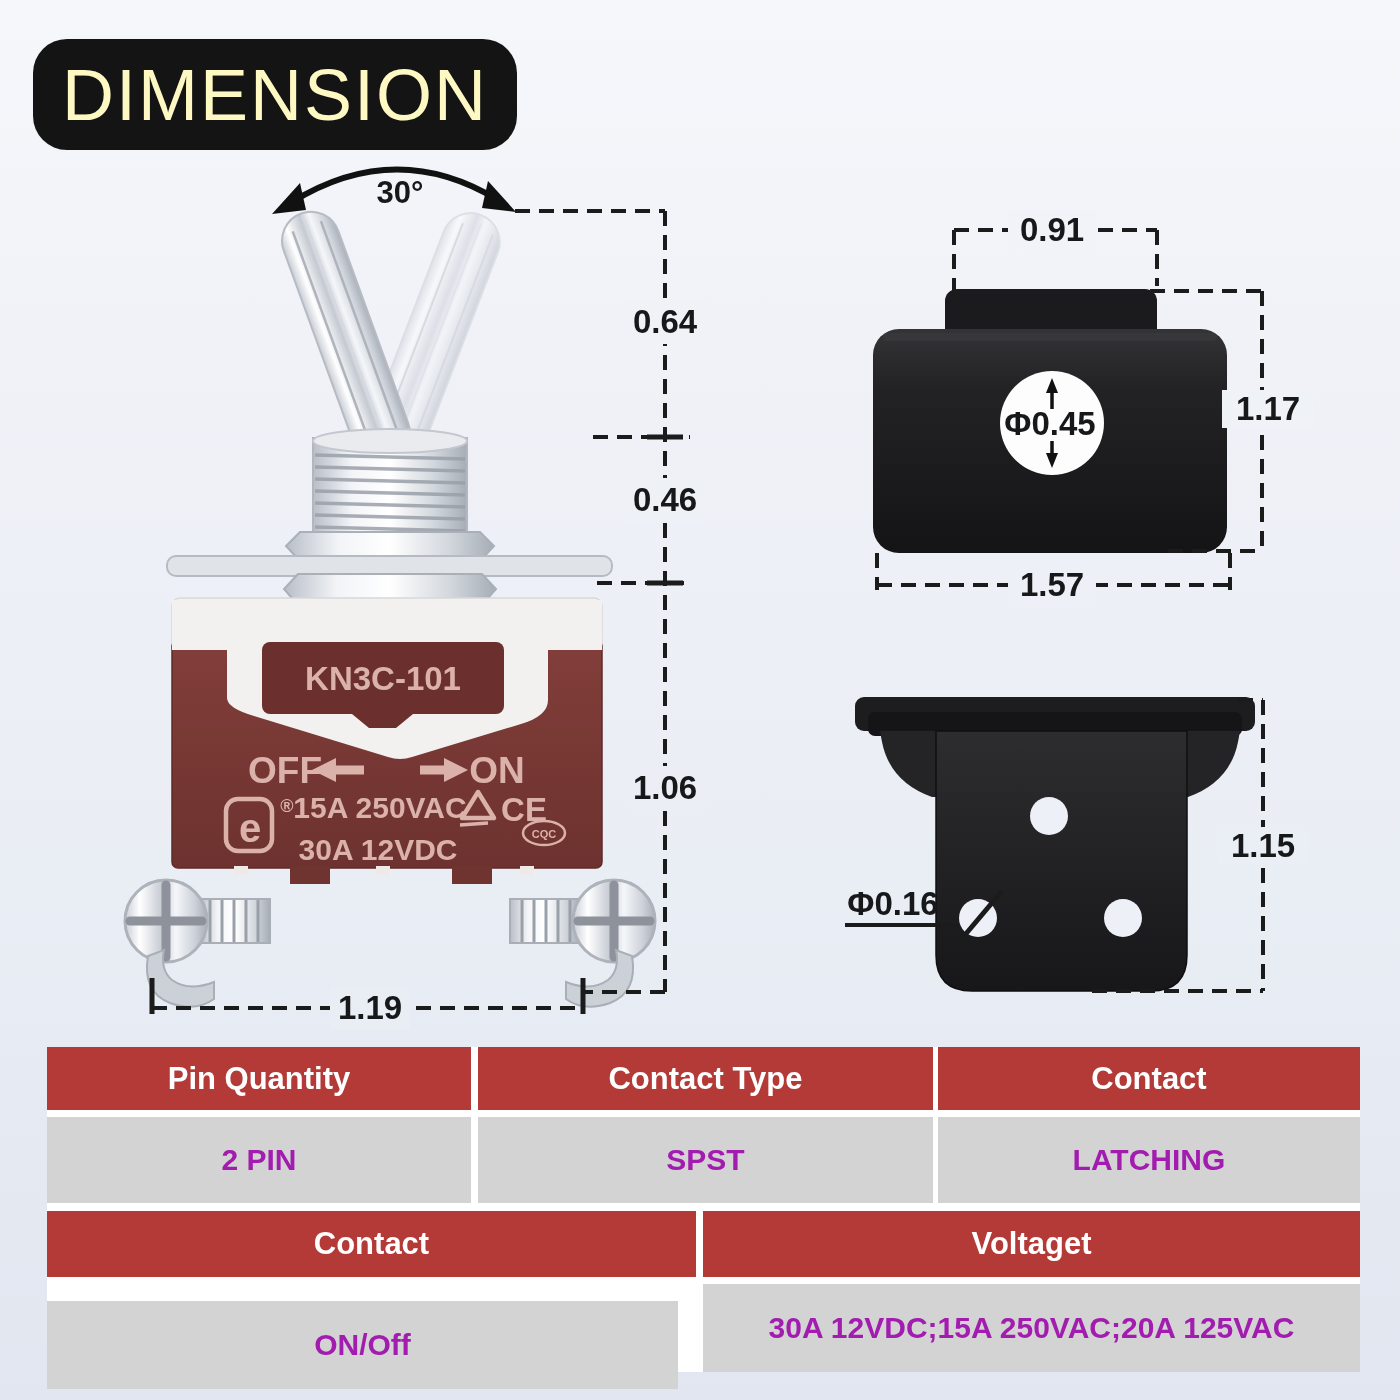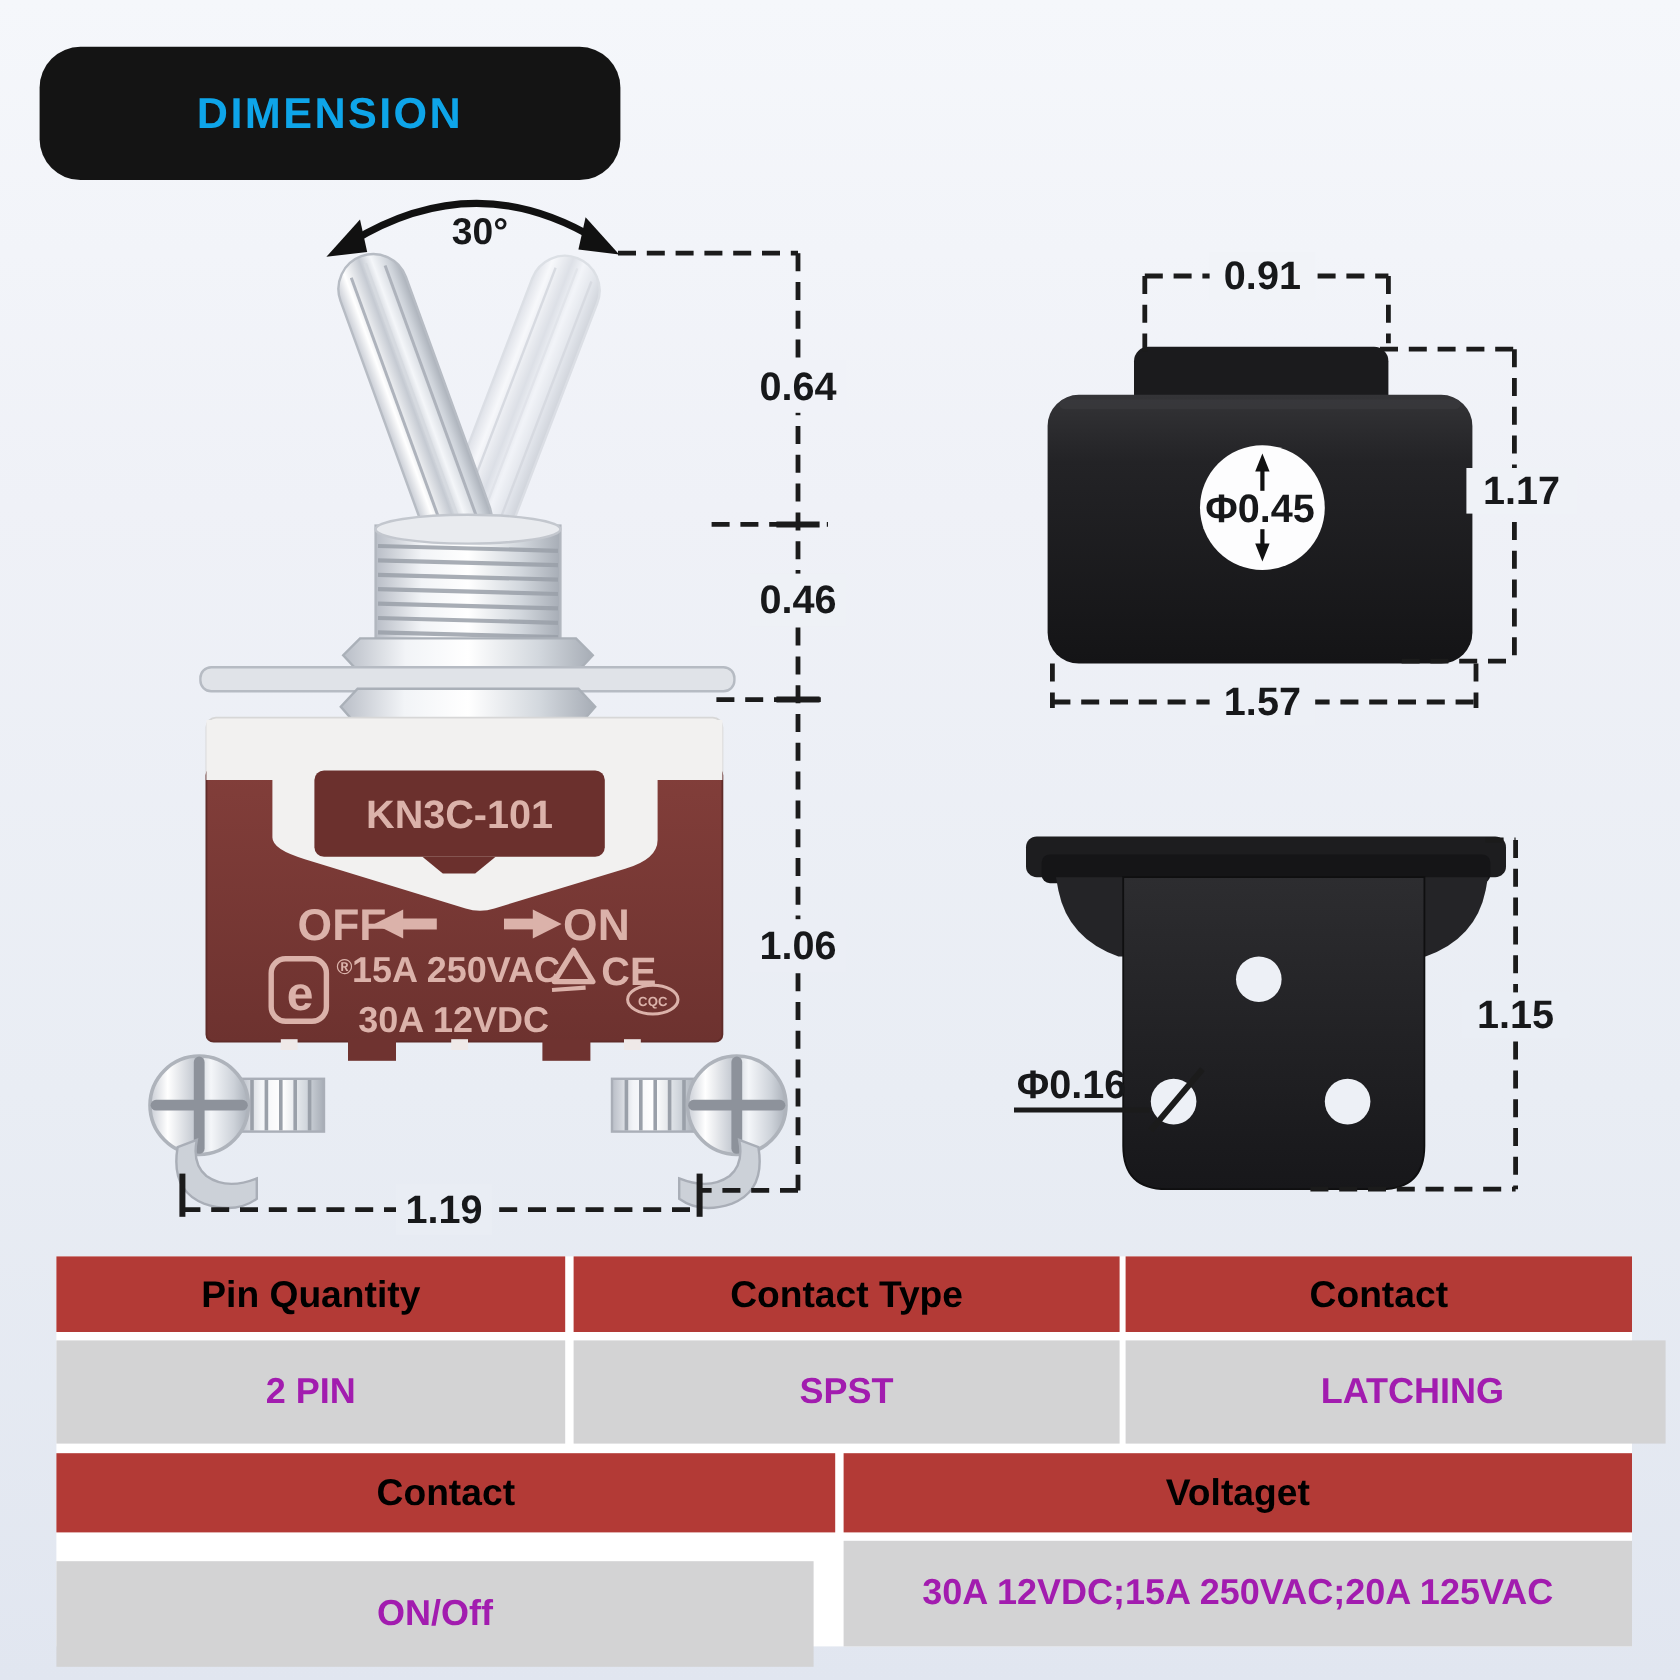--- a/index.html
+++ b/index.html
@@ -5,29 +5,29 @@
   html,body{margin:0;padding:0;}
   .canvas{
     position:relative;width:1400px;height:1400px;overflow:hidden;
     background:linear-gradient(180deg,#f5f7fb 0%,#eff1f7 30%,#e9edf4 65%,#e1e6f0 100%);
     font-family:"Liberation Sans",sans-serif;
   }
   .badge{
     position:absolute;left:33px;top:39px;width:484px;height:111px;
     background:#141414;border-radius:34px;display:flex;align-items:center;justify-content:center;
   }
-  .badge span{color:#0ea5e9;font-size:36px;font-weight:700;letter-spacing:2px;}
+  .badge span{color:#fef9c3;font-size:72px;font-weight:400;letter-spacing:2px;}
   svg{position:absolute;left:0;top:0;}
   text{font-family:"Liberation Sans",sans-serif;}
   .dim-label{font-size:33px;font-weight:600;fill:#17181a;}
   .angle-label{font-size:31px;font-weight:600;fill:#17181a;}
   .body-text{fill:#dbb2aa;font-weight:700;}
   .tbl-backing{position:absolute;left:47px;top:1047px;width:1313px;height:325px;background:#ffffff;}
   .cell{position:absolute;display:flex;align-items:center;justify-content:center;text-align:center;}
-  .cell.hdr{background:#b33a36;color:#000000;font-size:31px;font-weight:700;}
+  .cell.hdr{background:#b33a36;color:#ffffff;font-size:31px;font-weight:700;}
   .cell.val{background:#d3d3d4;color:#a21caf;font-size:30px;font-weight:700;}
 </style>
 </head>
 <body>
 
 <div class="canvas">
 
   <div class="badge">
     <span>DIMENSION</span>
   </div>
@@ -268,21 +268,21 @@
   <div class="cell hdr" style="left:938px;top:1047px;width:422px;height:63px;">
       <span>Contact</span>
     </div>
 
   <div class="cell val" style="left:47px;top:1117px;width:424px;height:86px;">
       <span>2 PIN</span>
     </div>
   <div class="cell val" style="left:478px;top:1117px;width:455px;height:86px;">
       <span>SPST</span>
     </div>
-  <div class="cell val" style="left:938px;top:1117px;width:422px;height:86px;padding-left:28px;">
+  <div class="cell val" style="left:938px;top:1117px;width:422px;height:86px;">
       <span>LATCHING</span>
     </div>
 
   <div class="cell hdr" style="left:47px;top:1211px;width:649px;height:66px;">
       <span>Contact</span>
     </div>
   <div class="cell hdr" style="left:703px;top:1211px;width:657px;height:66px;text-align:center;">
       <span>Voltaget</span>
     </div>
 

